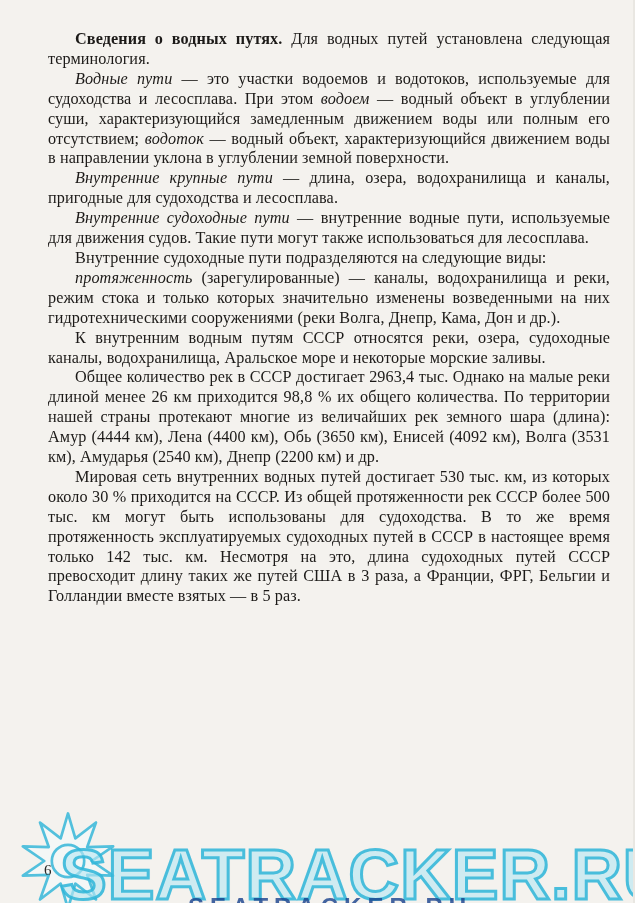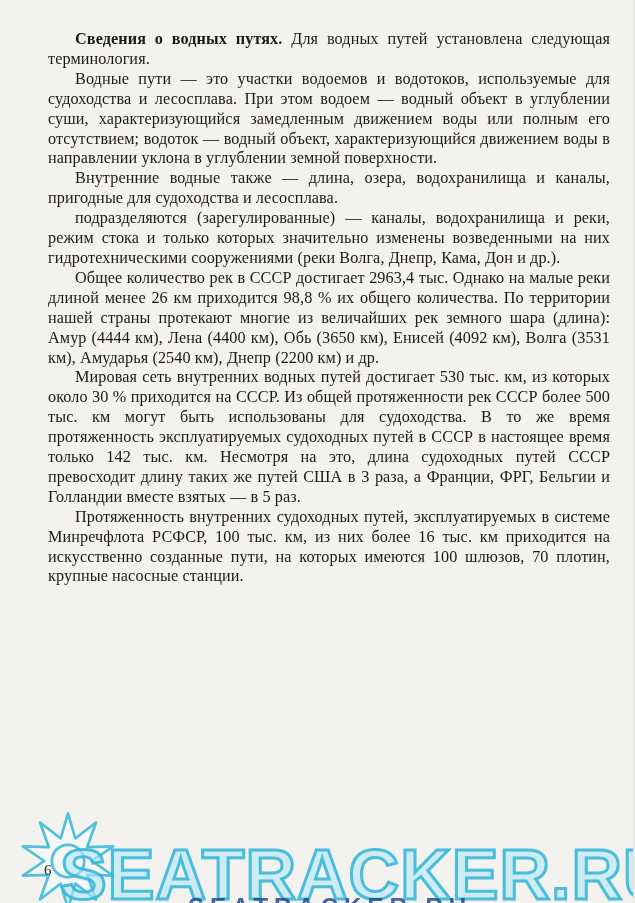--- a/index.html
+++ b/index.html
@@ -29,21 +29,21 @@
     font-size: 16.2px;
     line-height: 19.9px;
     text-align: justify;
     letter-spacing: 0.1px;
   }
   .page-text p.para {
     margin: 0;
     text-indent: 27px;
   }
   .run-bold   { font-weight: bold; }
-  .run-italic { }
+  .run-italic { font-style: italic; }
   .run-normal { font-style: normal; }
 
   .page-number {
     position: absolute;
     left: 44px;
     bottom: 24px;
     font-size: 15px;
     color: #2a2826;
     z-index: 5;
   }
@@ -95,25 +95,27 @@
   }
 </style>
 </head>
 <body>
 
 <div class="page">
 
   <div class="page-text">
       <p class="para"><span class="run-bold">Сведения о водных путях.</span><span class="run-normal"> Для водных путей установлена следующая терминология.</span></p>
       <p class="para"><span class="run-italic">Водные пути</span><span class="run-normal"> — это участки водоемов и водотоков, используемые для судоходства и лесосплава. При этом </span><span class="run-italic">водоем</span><span class="run-normal"> — водный объект в углублении суши, характеризующийся замедленным движением воды или полным его отсутствием; </span><span class="run-italic">водоток</span><span class="run-normal"> — водный объект, характеризующийся движением воды в направлении уклона в углублении земной поверхности.</span></p>
-      <p class="para"><span class="run-italic">Внутренние водные также</span><span class="run-normal"> — длина, озера, водохранилища и каналы, пригодные для судоходства и лесосплава.</span></p>
-      <p class="para"><span class="run-italic">подразделяются</span><span class="run-normal"> (зарегулированные) — каналы, водохранилища и реки, режим стока и только которых значительно изменены возведенными на них гидротехническими сооружениями (реки Волга, Днепр, Кама, Дон и др.).</span></p>
+      <p class="para"><span class="run-italic">Внутренние крупные пути</span><span class="run-normal"> — длина, озера, водохранилища и каналы, пригодные для судоходства и лесосплава.</span></p>
+      <p class="para"><span class="run-italic">Внутренние судоходные пути</span><span class="run-normal"> — внутренние водные пути, используемые для движения судов. Такие пути могут также использоваться для лесосплава.</span></p>
+      <p class="para"><span class="run-normal">Внутренние судоходные пути подразделяются на следующие виды:</span></p>
+      <p class="para"><span class="run-italic">протяженность</span><span class="run-normal"> (зарегулированные) — каналы, водохранилища и реки, режим стока и только которых значительно изменены возведенными на них гидротехническими сооружениями (реки Волга, Днепр, Кама, Дон и др.).</span></p>
+      <p class="para"><span class="run-normal">К внутренним водным путям СССР относятся реки, озера, судоходные каналы, водохранилища, Аральское море и некоторые морские заливы.</span></p>
       <p class="para"><span class="run-normal">Общее количество рек в СССР достигает 2963,4 тыс. Однако на малые реки длиной менее 26 км приходится 98,8 % их общего количества. По территории нашей страны протекают многие из величайших рек земного шара (длина): Амур (4444 км), Лена (4400 км), Обь (3650 км), Енисей (4092 км), Волга (3531 км), Амударья (2540 км), Днепр (2200 км) и др.</span></p>
       <p class="para"><span class="run-normal">Мировая сеть внутренних водных путей достигает 530 тыс. км, из которых около 30 % приходится на СССР. Из общей протяженности рек СССР более 500 тыс. км могут быть использованы для судоходства. В то же время протяженность эксплуатируемых судоходных путей в СССР в настоящее время только 142 тыс. км. Несмотря на это, длина судоходных путей СССР превосходит длину таких же путей США в 3 раза, а Франции, ФРГ, Бельгии и Голландии вместе взятых — в 5 раз.</span></p>
-      <p class="para"><span class="run-normal">Протяженность внутренних судоходных путей, эксплуатируемых в системе Минречфлота РСФСР, 100 тыс. км, из них более 16 тыс. км приходится на искусственно созданные пути, на которых имеются 100 шлюзов, 70 плотин, крупные насосные станции.</span></p>
     </div>
 
   <div class="page-number">6</div>
 
   <svg class="watermark-logo" viewBox="0 0 100 100" xmlns="http://www.w3.org/2000/svg">
     <polygon points="50,6 56.8,29.1 75.9,14.4 67.8,37.1 91.8,36.4 72,50 91.8,63.6 67.8,62.9 75.9,85.6 56.8,70.9 50,94 43.2,70.9 24.1,85.6 32.2,62.9 8.2,63.6 28,50 8.2,36.4 32.2,37.1 24.1,14.4 43.2,29.1" fill="rgba(244,252,254,0.55)" stroke="rgba(46,181,216,0.9)" stroke-width="2.5" stroke-linejoin="round"></polygon>
     <circle cx="50" cy="50" r="15" fill="none" stroke="rgba(46,181,216,0.9)" stroke-width="2.5"></circle>
   </svg>
 
   <div class="watermark-text">SEATRACKER.RU</div>

